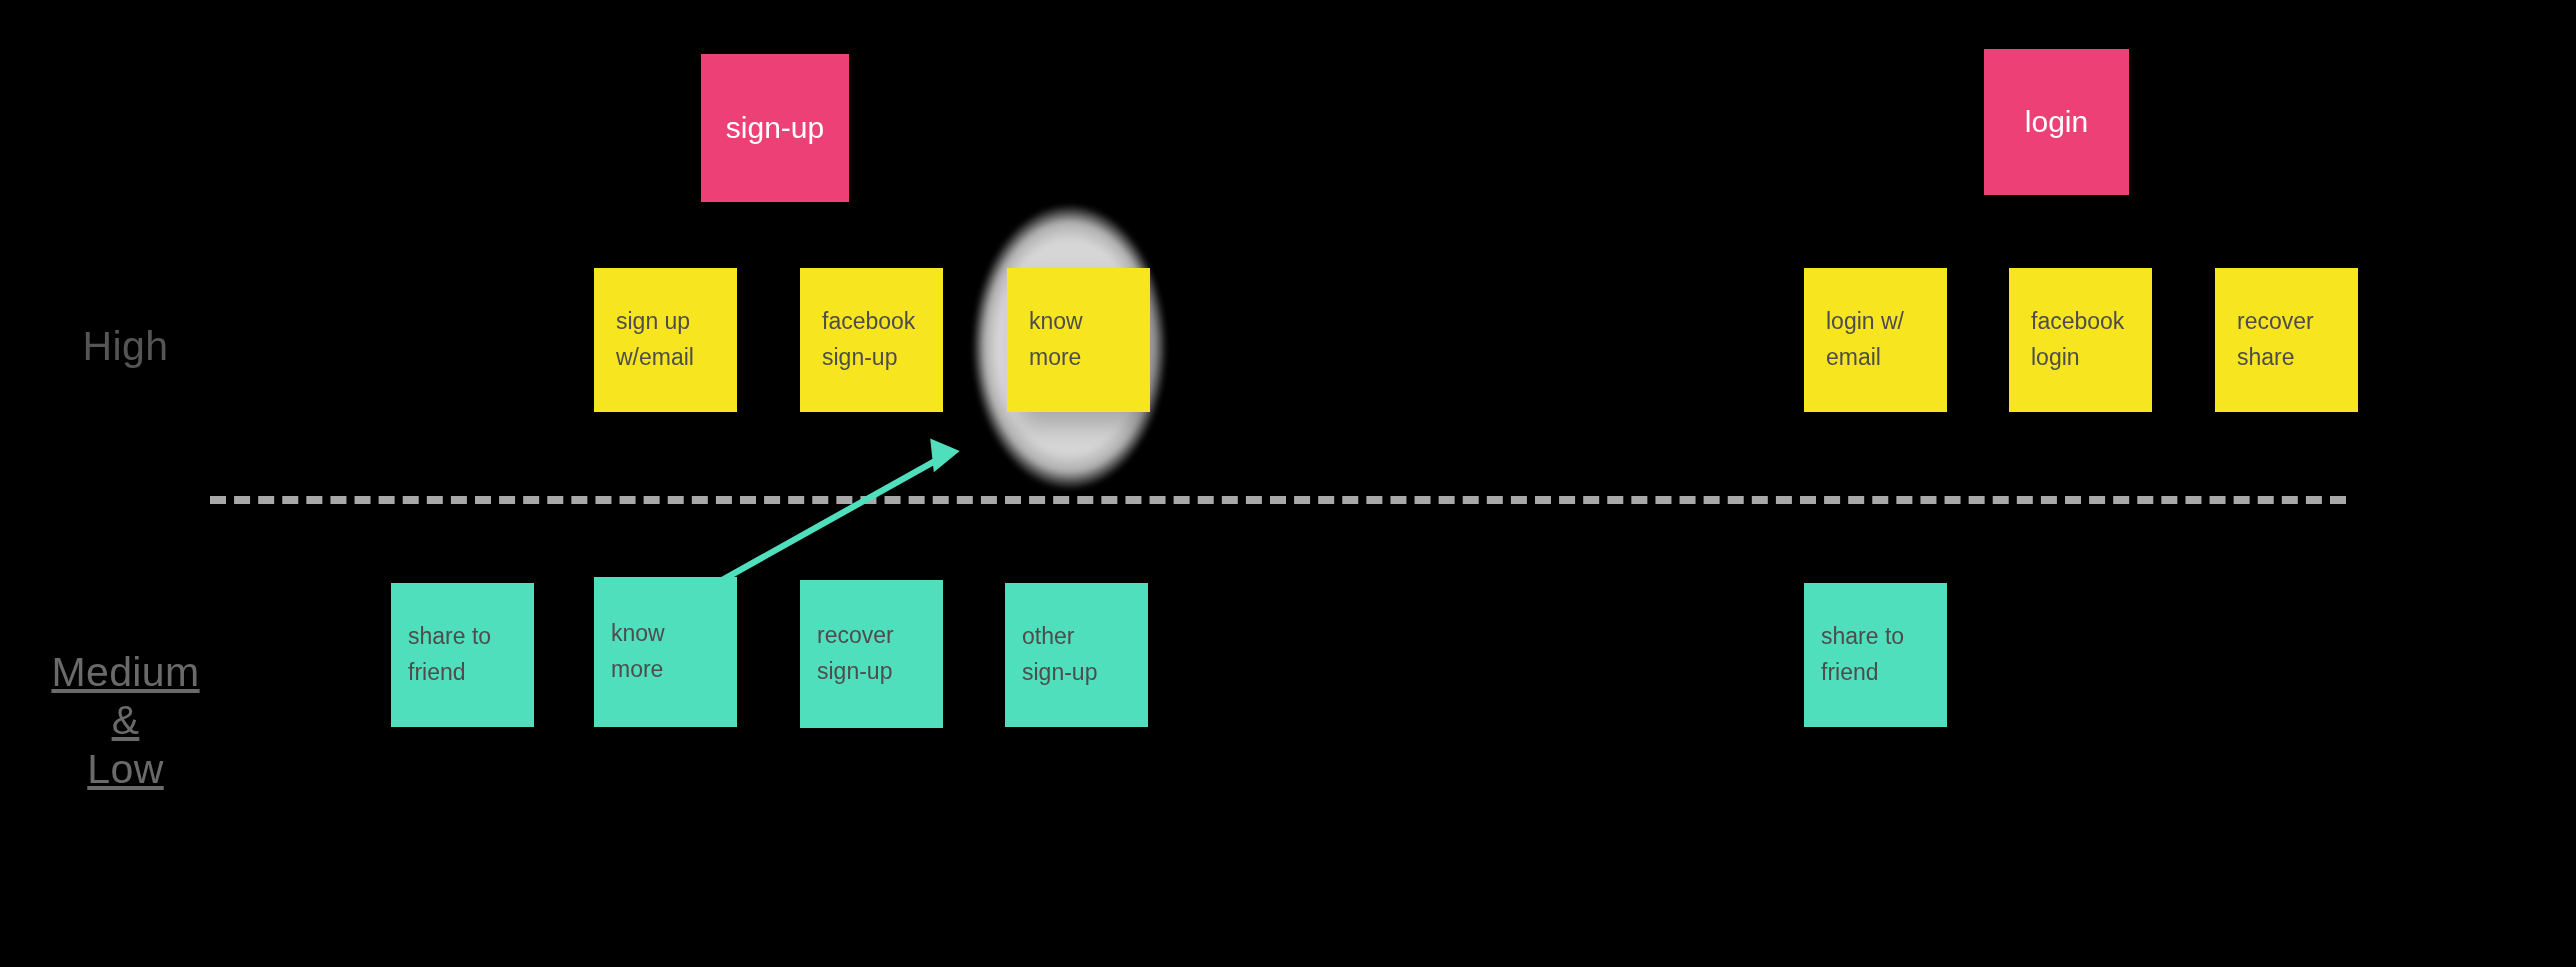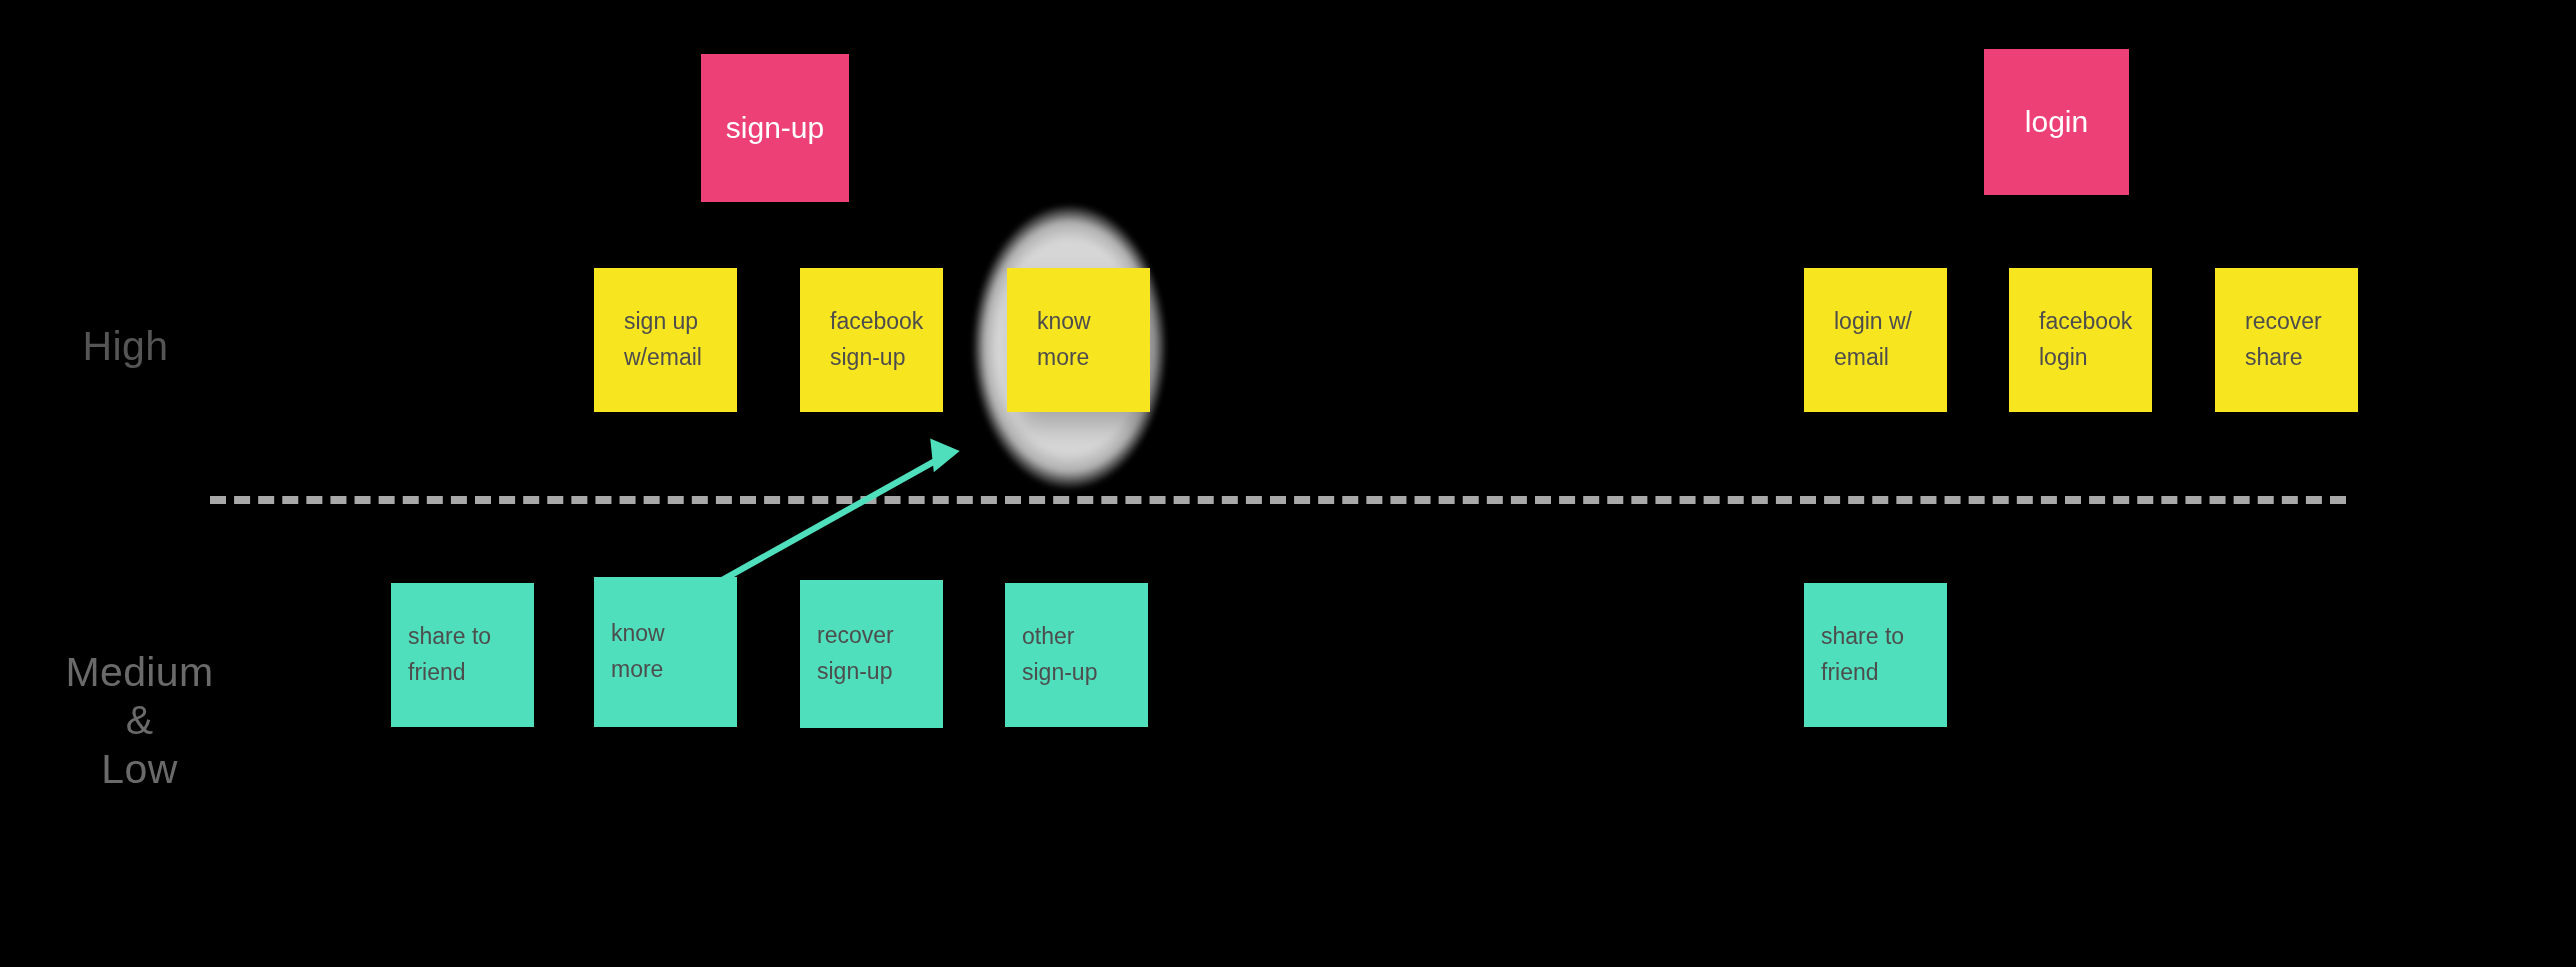--- a/index.html
+++ b/index.html
@@ -32,21 +32,21 @@
     line-height: 1.25;
     align-items: center;
     text-align: center;
     justify-content: center;
   }
   .card-yellow {
     background: #F7E520;
     color: #4D4D4D;
     font-size: 23px;
     line-height: 1.55;
-    padding-left: 30px;
+    padding-left: 22px;
     padding-right: 9px;
   }
   .card-green {
     background: #4FDFBC;
     color: #4D4D4D;
     font-size: 23px;
     line-height: 1.55;
     padding-left: 17px;
   }
   .row-label {
@@ -84,21 +84,21 @@
     pointer-events: none;
   }
 </style>
 </head>
 <body>
 
 <div id="canvas">
 
   <div class="row-label high" style="left:36px; top:322px; width:179px;">High</div>
 
-  <div class="row-label medlow" style="left:23px; top:648px; width:233px;">Medium
+  <div class="row-label medlow" style="left:9px; top:648px; width:233px;text-decoration:underline;">Medium
 &amp;
 Low</div>
 
   <div class="card card-pink" style="left:689px; top:54px; width:148px; height:148px;">sign-up</div>
 
   <div class="card card-pink" style="left:1972px; top:49px; width:145px; height:146px;">login</div>
 
   <div class="ellipse-highlight" style="left:972px; top:204px; width:195px; height:286px;"></div>
 
   <div class="card card-yellow" style="left:582px; top:268px; width:143px; height:144px;">sign up

